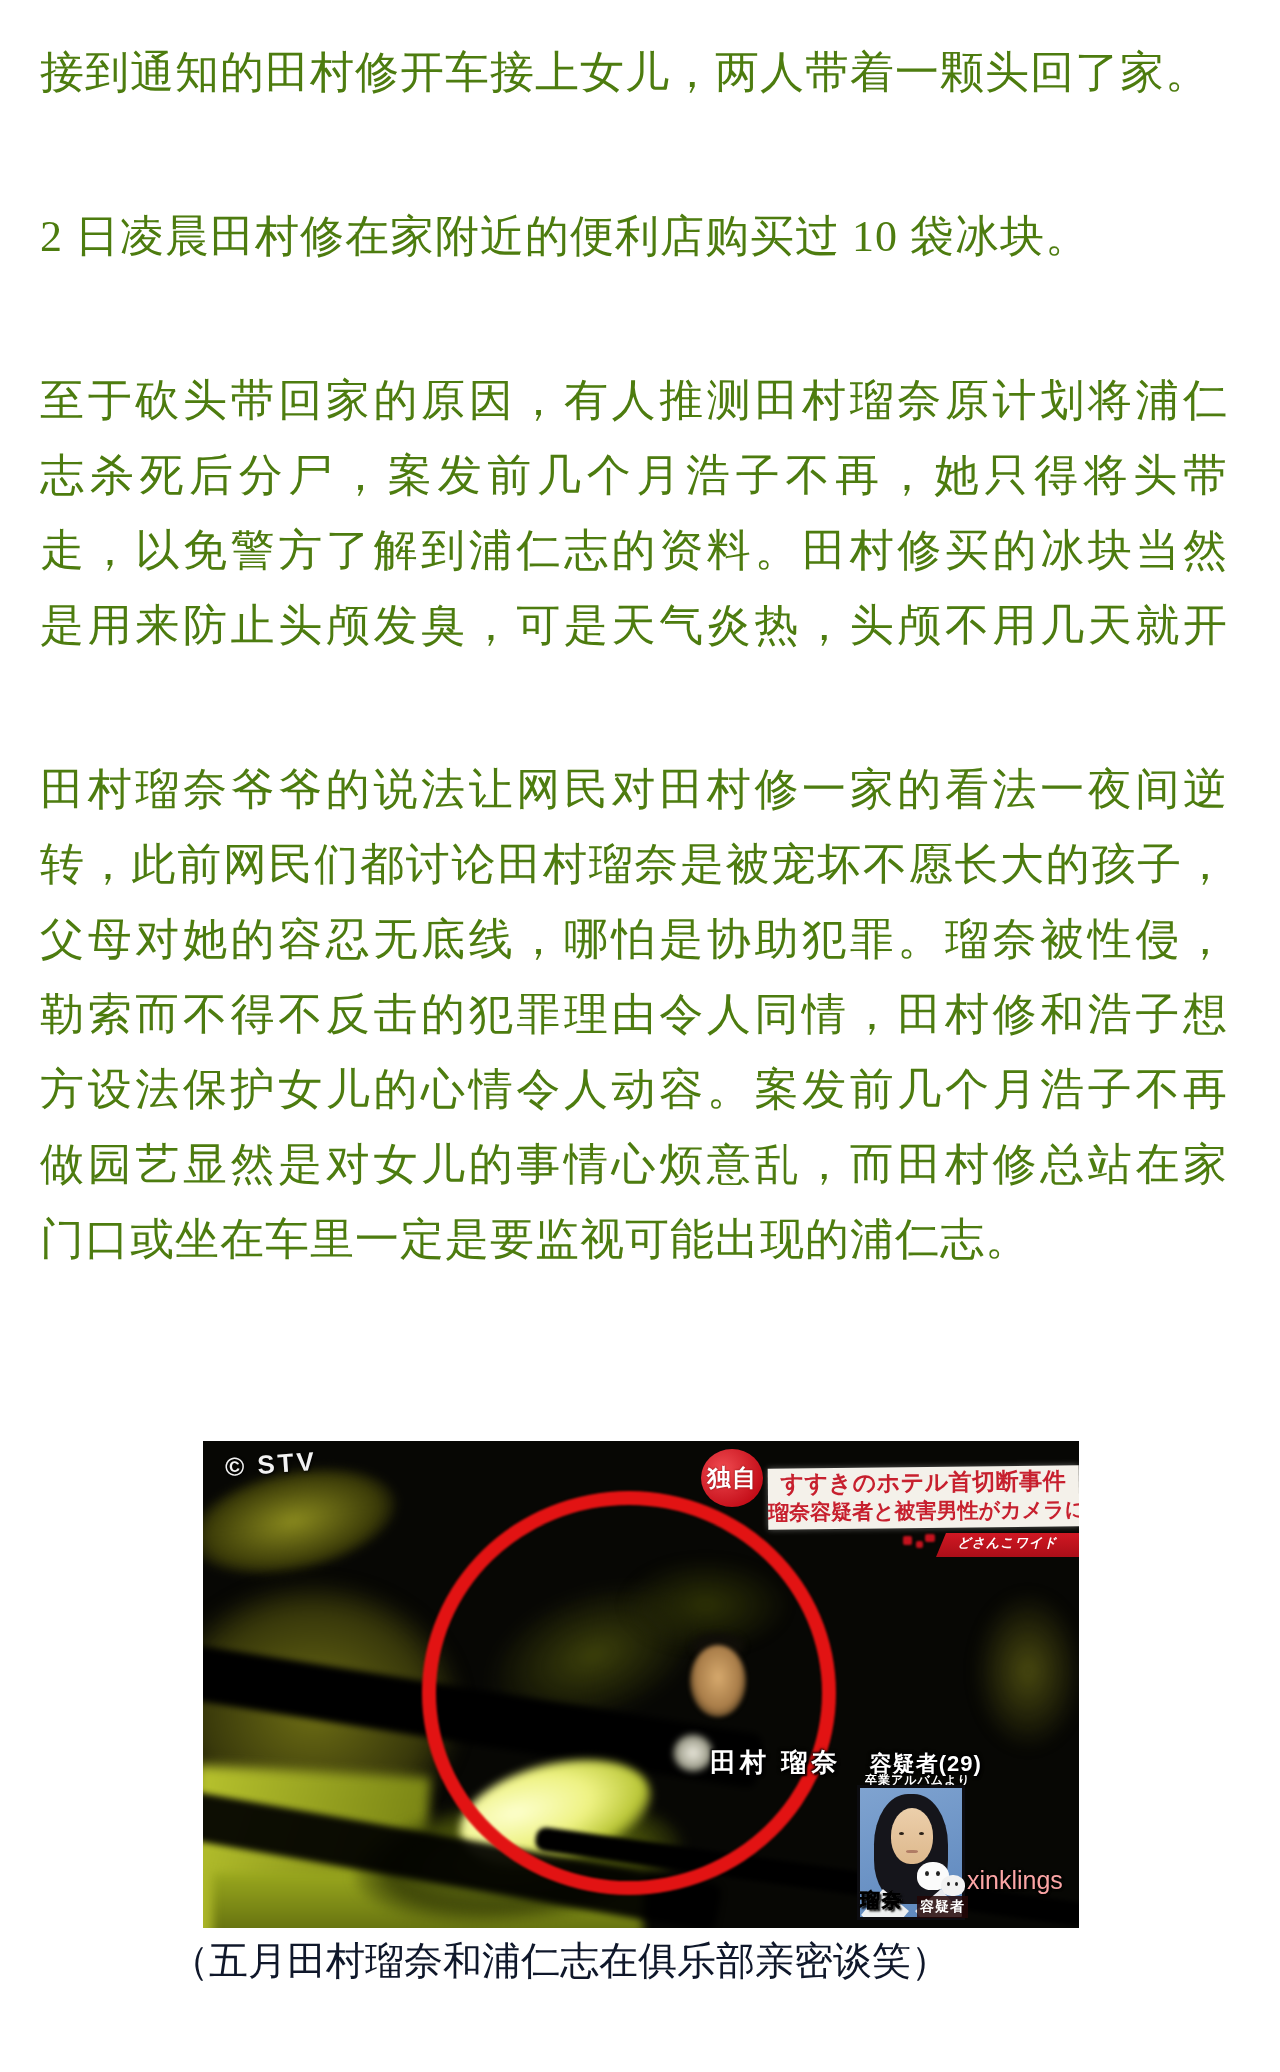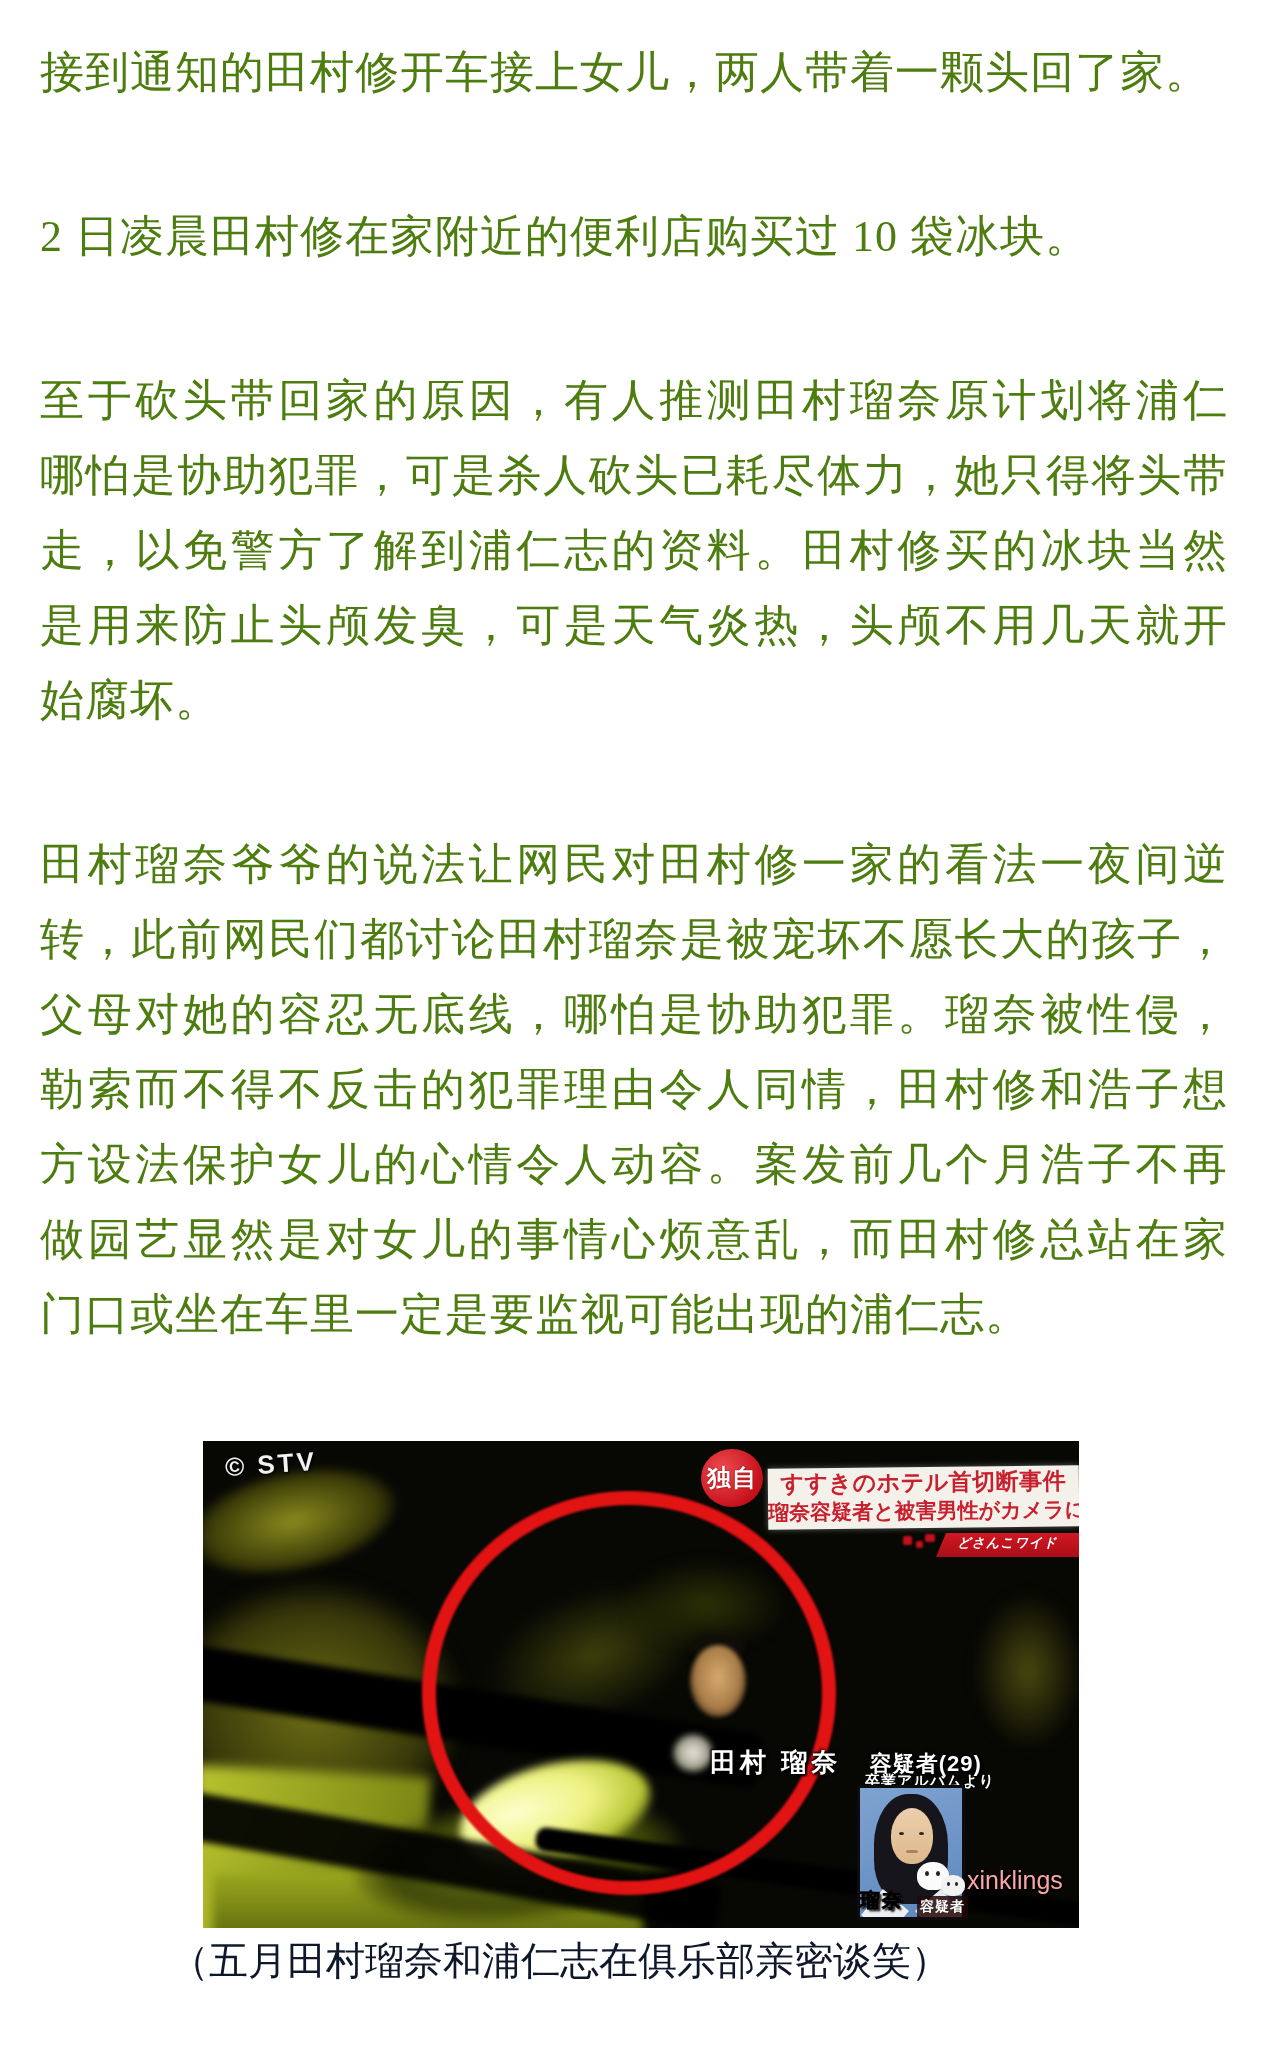--- a/index.html
+++ b/index.html
@@ -64,21 +64,21 @@
     clip-path:polygon(7% 0,100% 0,100% 100%,0 100%);
     color:#fff;font-weight:bold;font-style:italic;font-size:13px;line-height:20px;text-align:center;letter-spacing:1px;}
   .rdot{background:#c4121d;border-radius:2px;filter:blur(1px);}
   .rd1{left:700px;top:95px;width:9px;height:9px;}
   .rd2{left:713px;top:100px;width:7px;height:7px;}
   .rd3{left:722px;top:93px;width:10px;height:8px;}
   .nameline{left:507px;top:304px;white-space:nowrap;color:#fff;
     text-shadow:2px 2px 2px #000,-1px -1px 2px #000,0 0 4px #000;}
   .nm{position:static;font-size:26px;font-weight:bold;letter-spacing:4px;}
   .lbl{position:static;font-size:22px;font-weight:bold;margin-left:24px;letter-spacing:1px;}
-  .src{left:662px;top:331px;font-size:15px;font-weight:bold;color:#fff;letter-spacing:1px;
+  .src{left:662px;top:331px;font-size:12px;font-weight:bold;color:#fff;letter-spacing:1px;
     text-shadow:1px 1px 2px #000;font-family:Liberation Serif, serif;}
   .inset{left:654px;top:344px;width:108px;height:135px;background:linear-gradient(160deg,#7fa3d0,#5d87bd);
     border:3px solid #0c0c10;box-sizing:border-box;overflow:hidden;}
   .ihair{left:14px;top:6px;width:74px;height:110px;border-radius:46% 46% 40% 40%;background:#15151b;}
   .iface{left:31px;top:20px;width:42px;height:56px;border-radius:50% 50% 46% 46%;
     background:linear-gradient(#eccfab,#ddb88c);}
   .iface::before{content:"";position:absolute;left:8px;top:24px;width:5px;height:3px;background:#2a2118;
     border-radius:50%;box-shadow:20px 0 0 #2a2118;}
   .iface::after{content:"";position:absolute;left:15px;top:42px;width:12px;height:3px;background:#b07c64;border-radius:40%;}
   .icollarL{left:8px;top:108px;width:34px;height:34px;background:#eef0f2;transform:rotate(40deg);}
@@ -101,24 +101,23 @@
 <div class="article">
   <div id="paras">
       <div class="para">
         <div class="line">接到通知的田村修开车接上女儿，两人带着一颗头回了家。</div>
       </div>
       <div class="para">
         <div class="line">2 日凌晨田村修在家附近的便利店购买过 10 袋冰块。</div>
       </div>
       <div class="para">
         <div class="line fill">至于砍头带回家的原因，有人推测田村瑠奈原计划将浦仁</div>
-        <div class="line fill">哪怕是协助犯罪，可是杀人砍头已耗尽体力，她只得将头带</div>
+        <div class="line fill">志杀死后分尸，案发前几个月浩子不再，她只得将头带</div>
         <div class="line fill">走，以免警方了解到浦仁志的资料。田村修买的冰块当然</div>
         <div class="line fill">是用来防止头颅发臭，可是天气炎热，头颅不用几天就开</div>
-        <div class="line">始腐坏。</div>
       </div>
       <div class="para">
         <div class="line fill">田村瑠奈爷爷的说法让网民对田村修一家的看法一夜间逆</div>
         <div class="line fill">转，此前网民们都讨论田村瑠奈是被宠坏不愿长大的孩子，</div>
         <div class="line fill">父母对她的容忍无底线，哪怕是协助犯罪。瑠奈被性侵，</div>
         <div class="line fill">勒索而不得不反击的犯罪理由令人同情，田村修和浩子想</div>
         <div class="line fill">方设法保护女儿的心情令人动容。案发前几个月浩子不再</div>
         <div class="line fill">做园艺显然是对女儿的事情心烦意乱，而田村修总站在家</div>
         <div class="line">门口或坐在车里一定是要监视可能出现的浦仁志。</div>
       </div>

